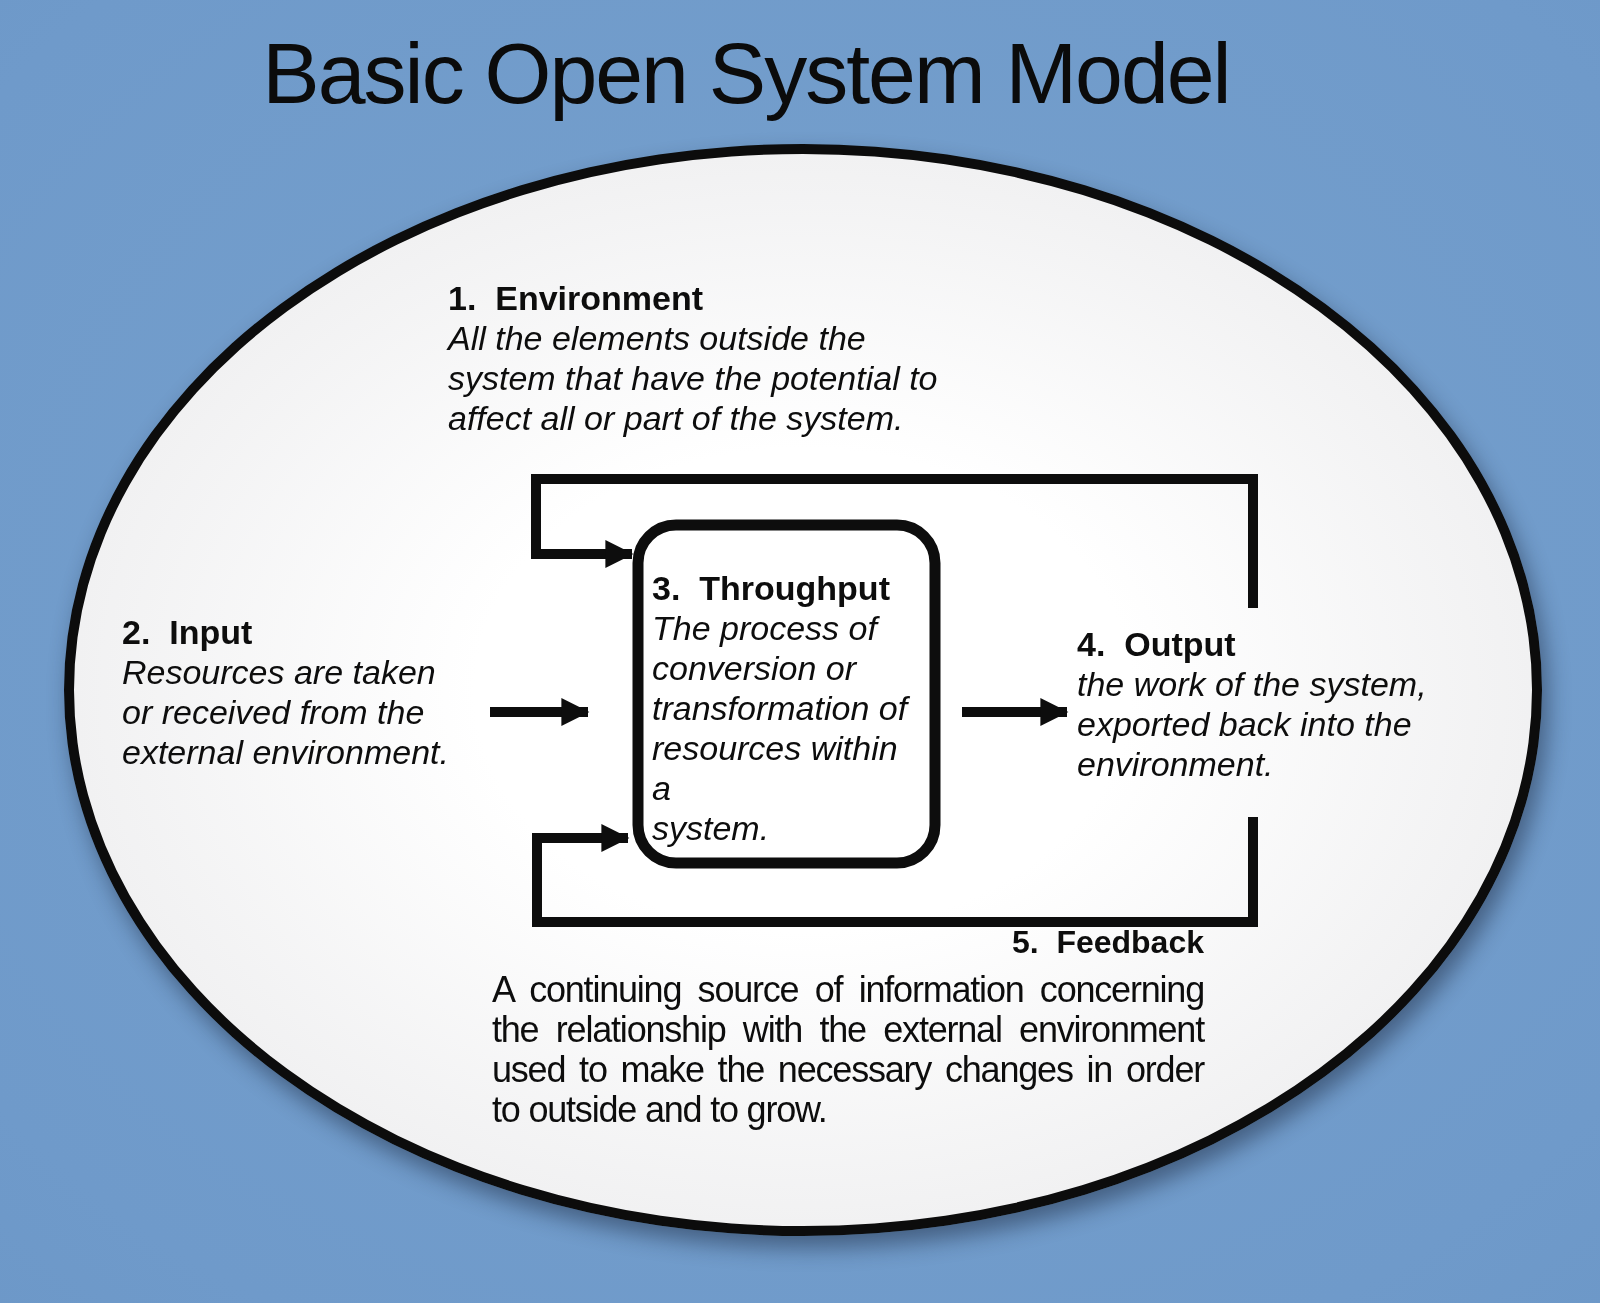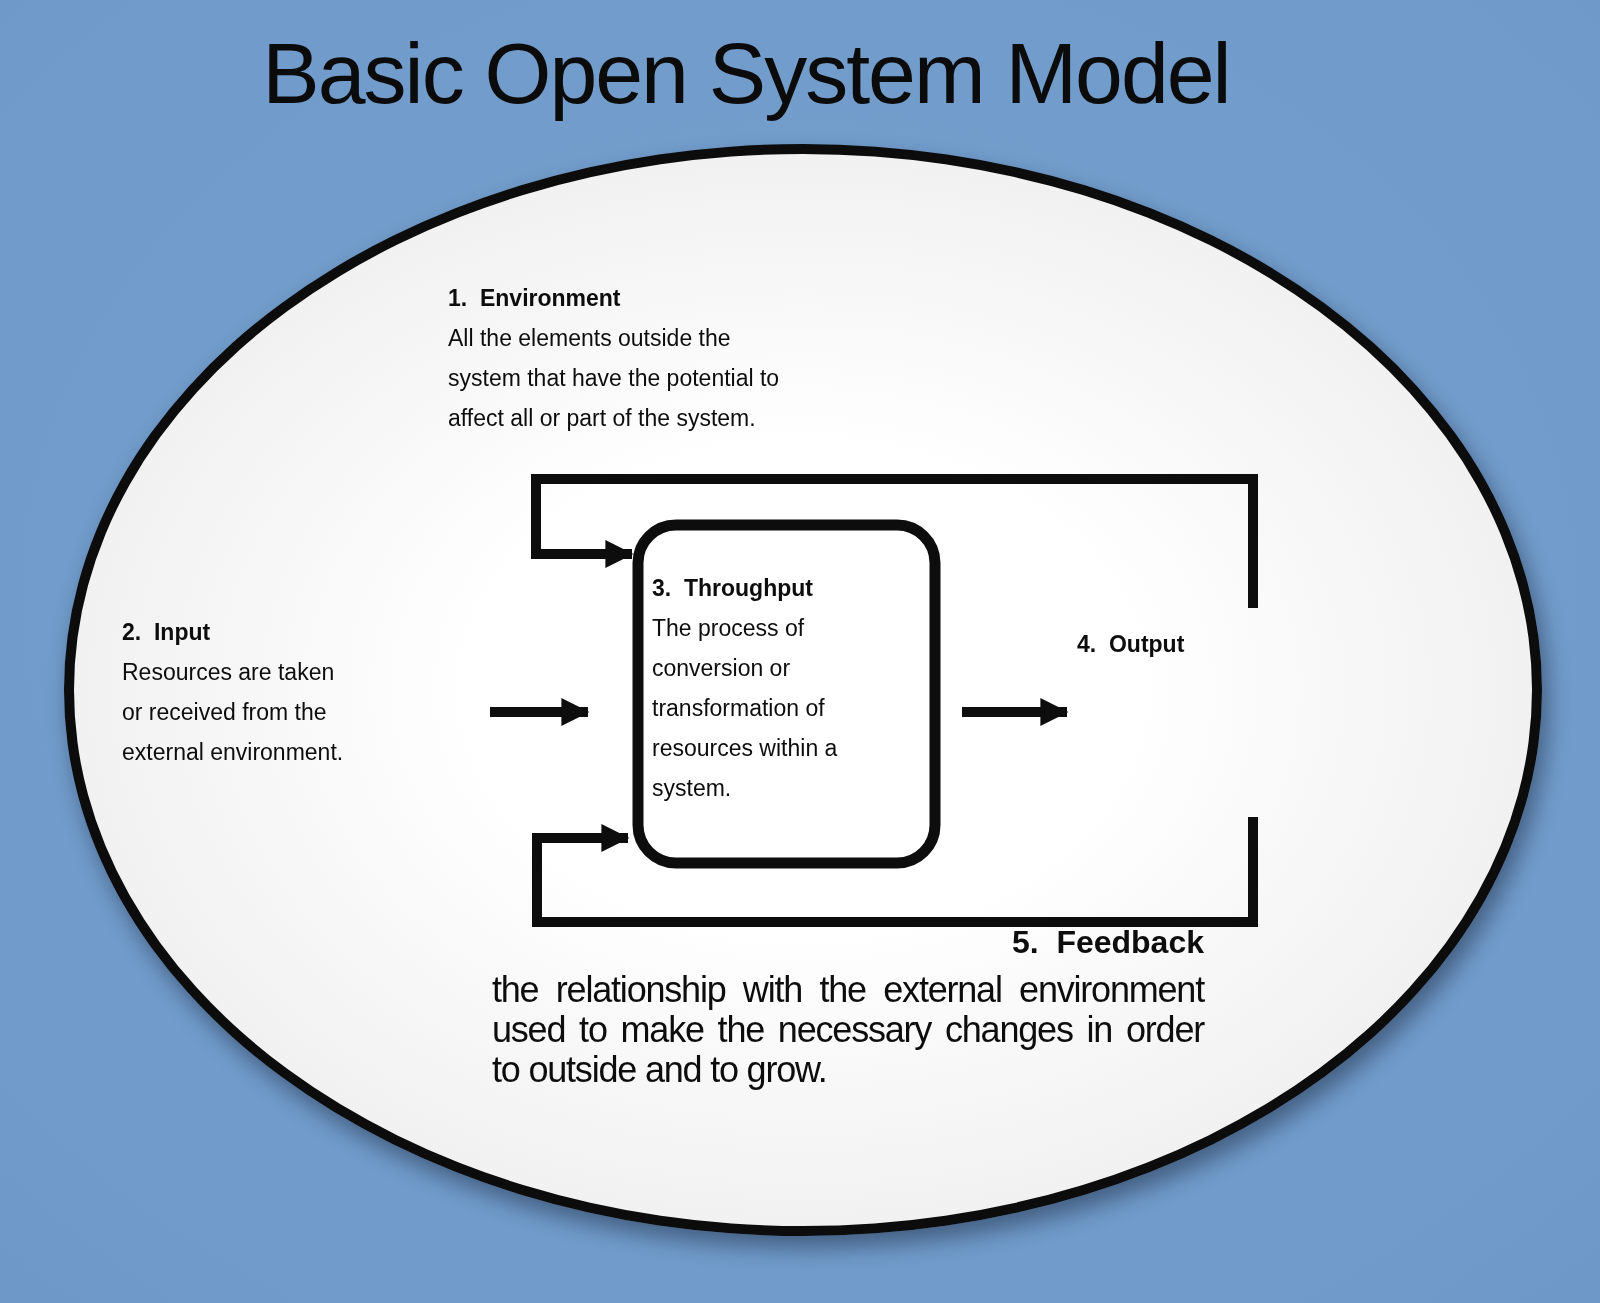--- a/index.html
+++ b/index.html
@@ -12,23 +12,23 @@
     position:absolute;left:0;top:24px;width:1492px;text-align:center;
     font-size:86px;font-weight:normal;letter-spacing:-2px;color:#0b0b0b;white-space:pre;
   }
   .boundary{
     position:absolute;left:64px;top:144px;width:1458px;height:1072px;
     border:10px solid #0c0c0c;border-radius:50%;
     background:radial-gradient(closest-side,#ffffff 45%,#f1f1f2 100%);
     box-shadow:6px 12px 22px rgba(15,25,45,.45);
   }
   svg.flows{position:absolute;left:0;top:0;}
-  .blk{position:absolute;font-size:23px;line-height:40px;}
+  .blk{position:absolute;font-size:34px;line-height:40px;}
   .blk .head{font-weight:bold;white-space:pre-wrap;}
-  .blk .body{white-space:pre-wrap;}
+  .blk .body{white-space:pre-wrap;font-style:italic;}
   .env{left:448px;top:278px;}
   .inp{left:122px;top:612px;}
   .thr{left:652px;top:568px;width:270px;}
   .out{left:1077px;top:624px;}
   .fb-head{left:492px;top:922px;width:712px;text-align:right;font-size:32px;font-weight:bold;white-space:pre-wrap;}
   .fb-body{left:492px;top:970px;width:712px;font-size:36px;letter-spacing:-1.2px;}
   .fb-body .ln{line-height:40px;white-space:nowrap;}
   .fb-body .ln.just{text-align:justify;text-align-last:justify;}
 </style>
 </head>
@@ -73,23 +73,27 @@
     <div class="head">3.  Throughput</div>
     <div class="body">The process of
 conversion or
 transformation of
 resources within a
 system.</div>
   </div>
 
   <div class="blk out">
     <div class="head">4.  Output</div>
+    <div class="body">the work of the system,
+exported back into the
+environment.</div>
   </div>
 
   <div class="blk fb-head">5.  Feedback</div>
 
   <div class="blk fb-body">
+    <div class="ln just">A continuing source of information concerning</div>
     <div class="ln just">the relationship with the external environment</div>
     <div class="ln just">used to make the necessary changes in order</div>
     <div class="ln">to outside and to grow.</div>
   </div>
 
 </div>
 
 </body></html>

